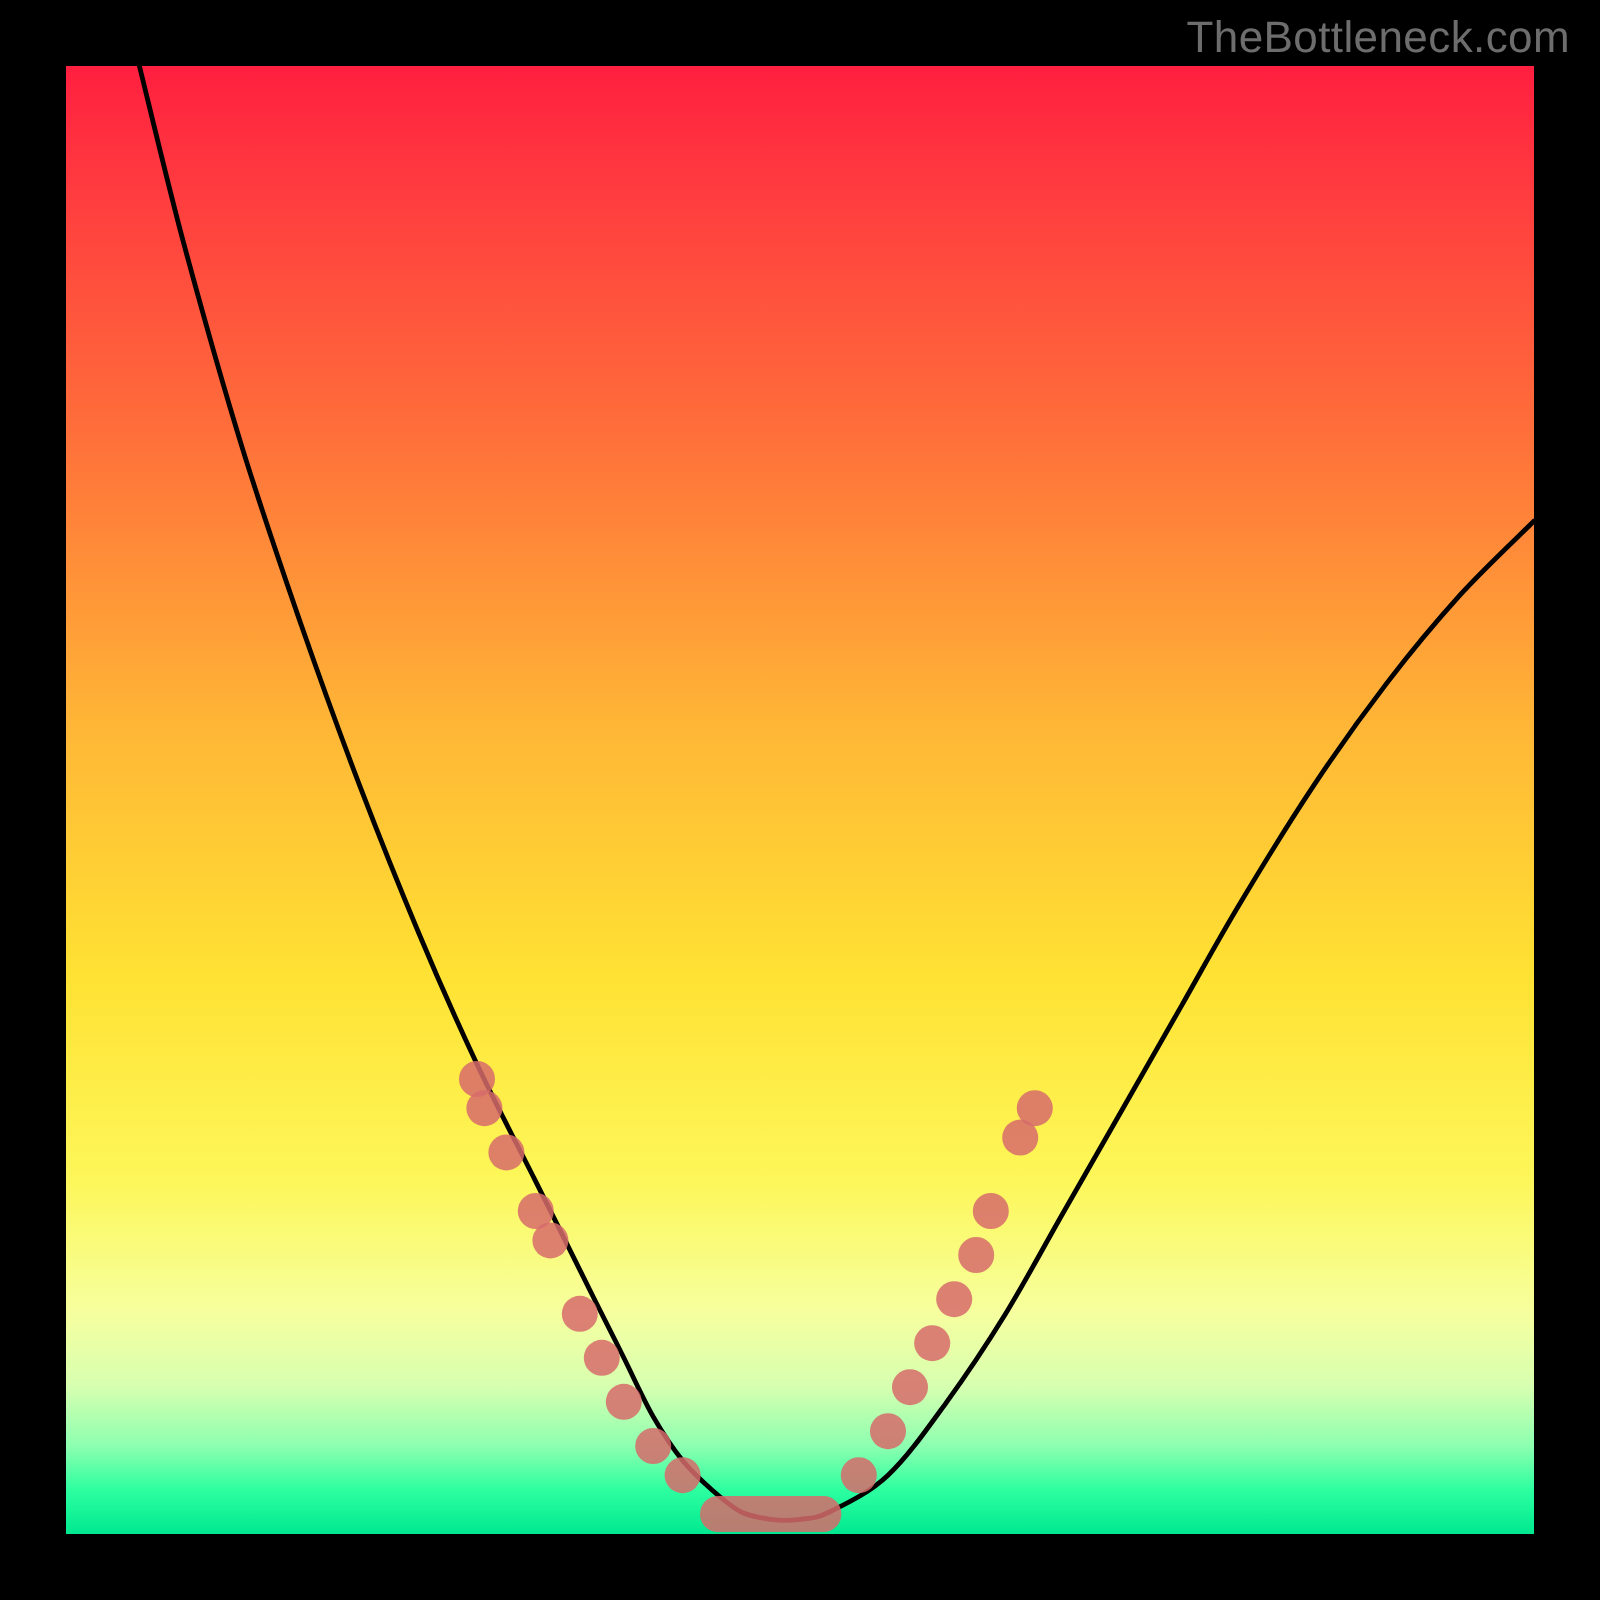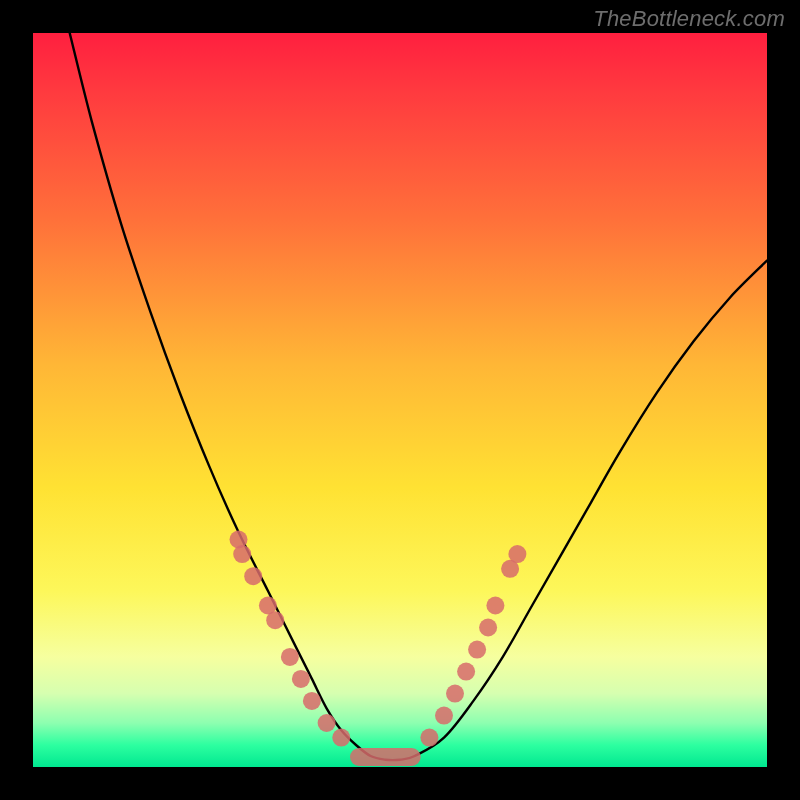--- a/index.html
+++ b/index.html
@@ -11,21 +11,20 @@
     overflow: hidden;
     font-family: Arial, Helvetica, sans-serif;
   }
   .frame {
     position: absolute;
     top: 0;
     left: 0;
     width: 800px;
     height: 616px;
     background: #000;
-    font-style: italic;
   }
   .plot-area {
     position: absolute;
     top: 33px;
     left: 33px;
     width: 734px;
     height: 734px;
     
     background: linear-gradient(
       to bottom,

